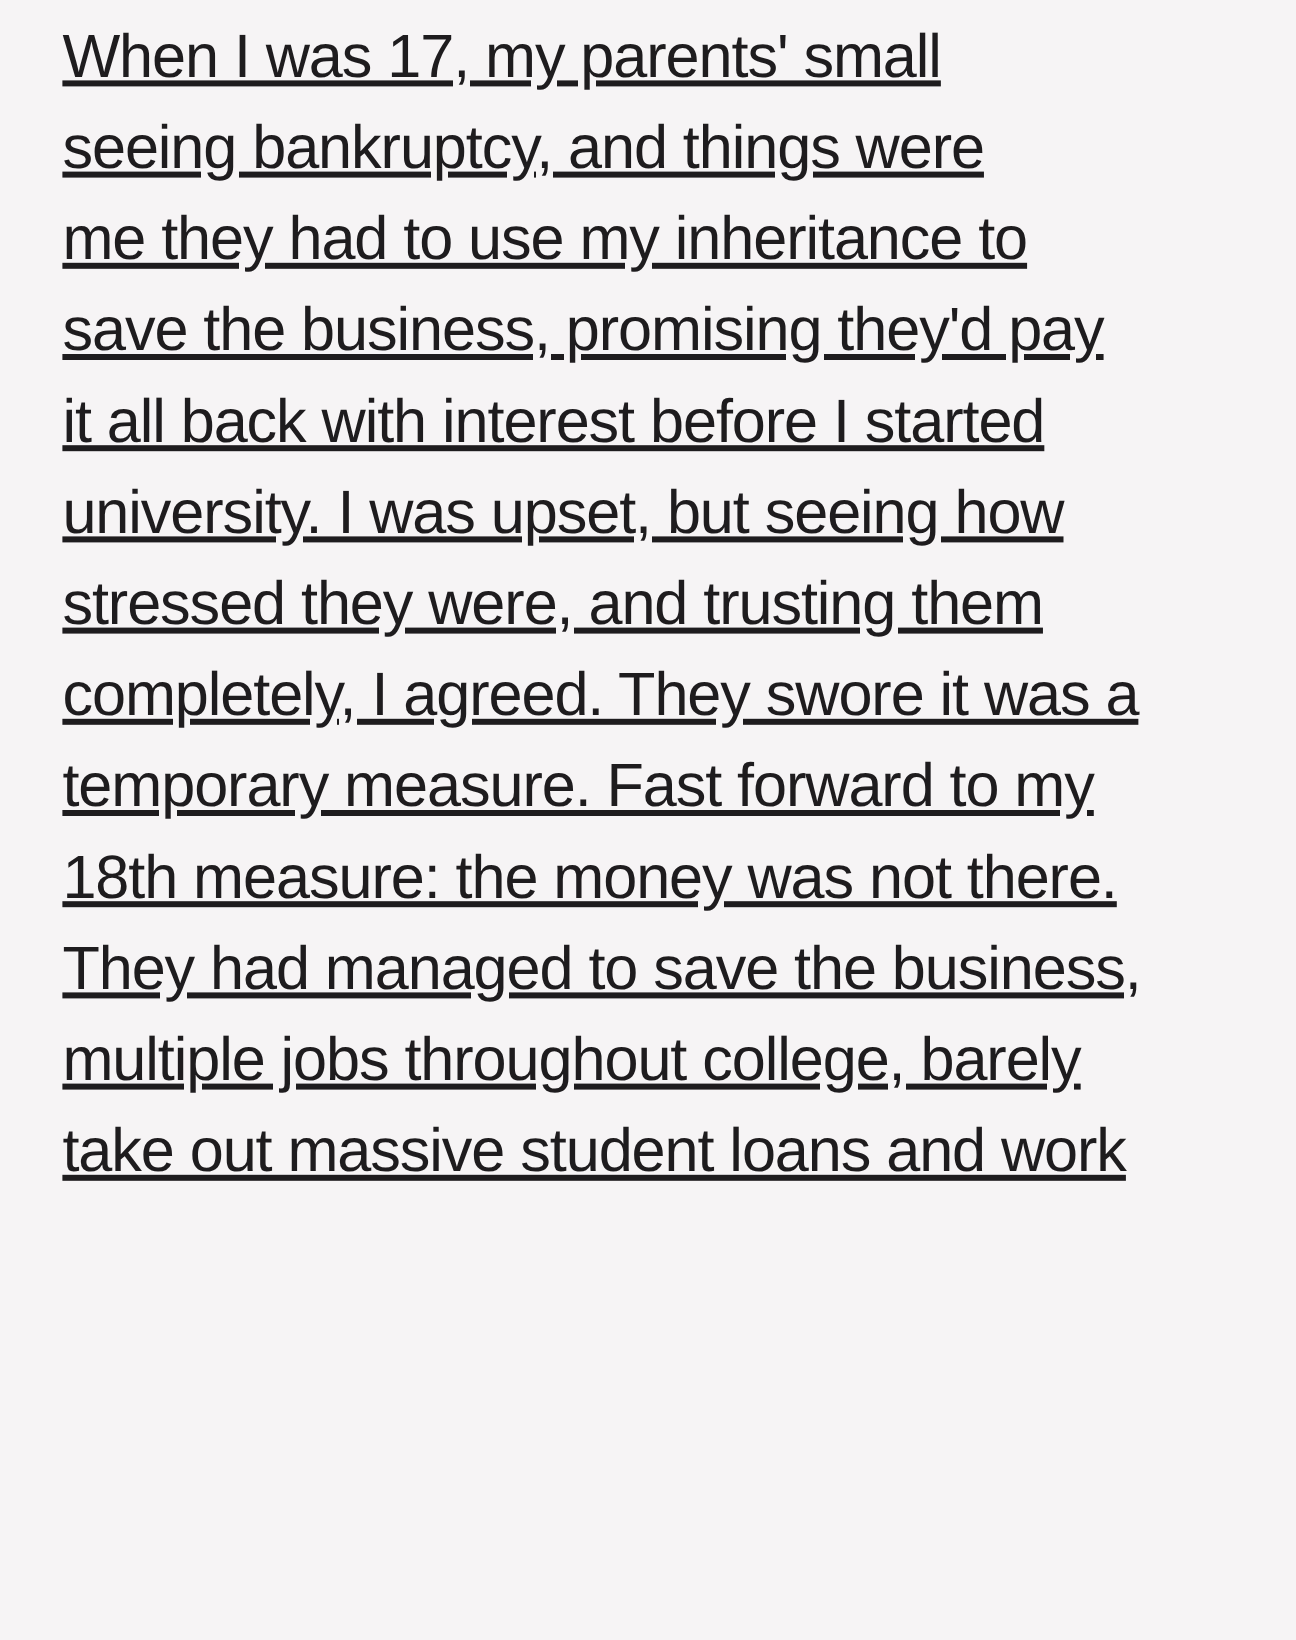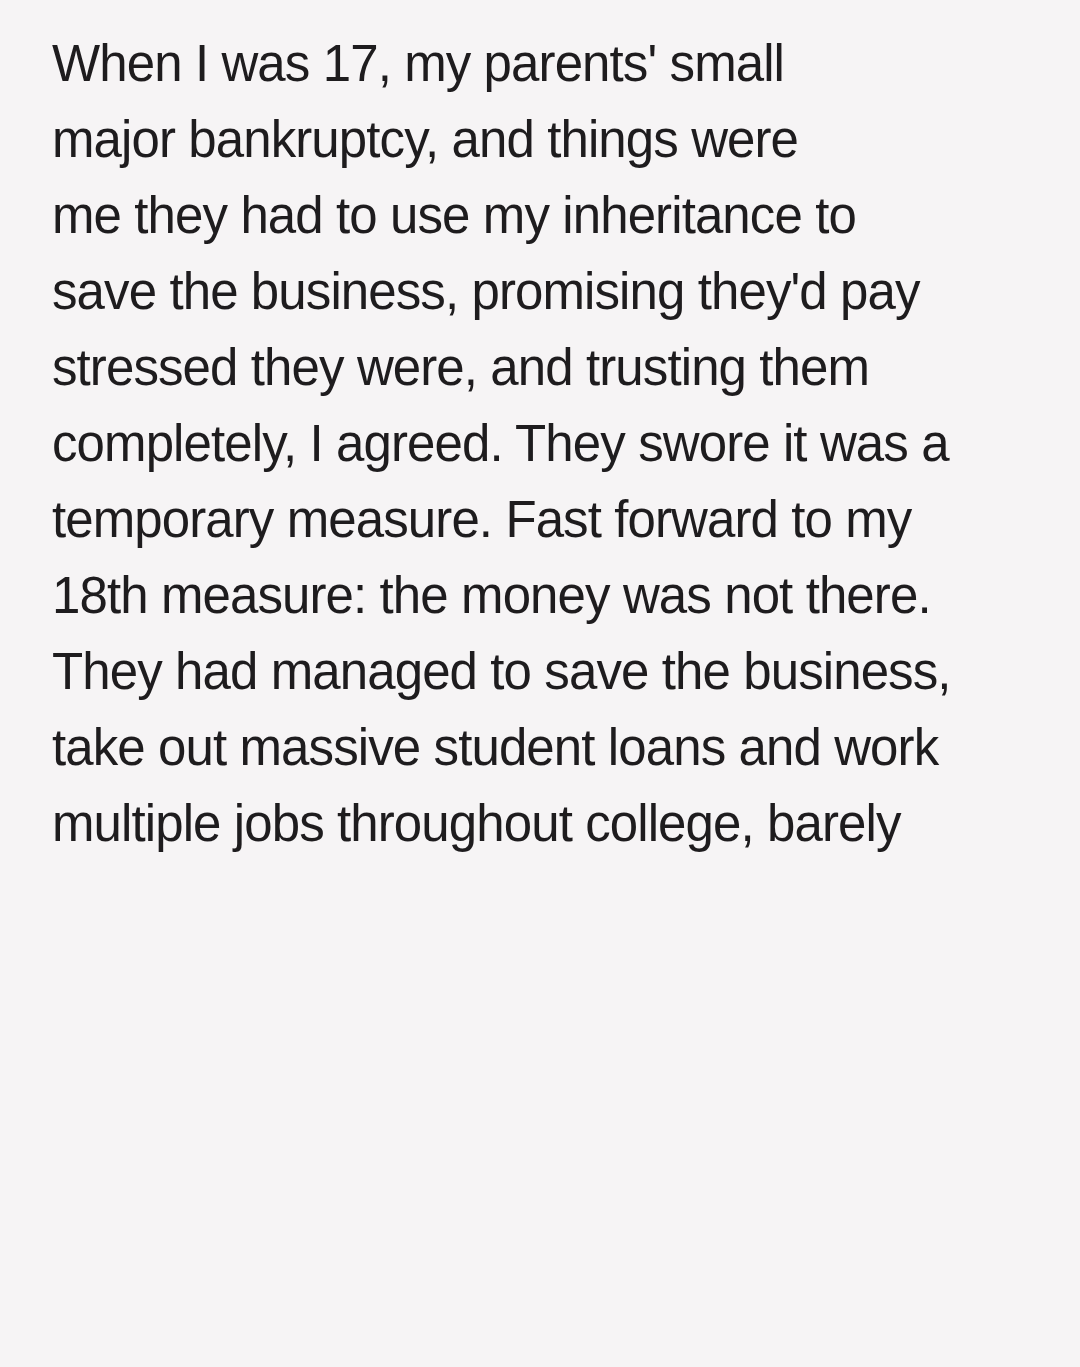--- a/index.html
+++ b/index.html
@@ -8,41 +8,44 @@
   }
   body {
     width: 1080px;
     height: 1367px;
     background: #f6f4f5;
     overflow: hidden;
   }
   .story {
     box-sizing: border-box;
     width: 1080px;
-    padding: 26px 40px 0 52px;
+    padding: 9px 40px 0 52px;
     font-family: "Liberation Sans", "DejaVu Sans", sans-serif;
     font-size: 51px;
     line-height: 76px;
     font-weight: 400;
     letter-spacing: -0.9px;
     color: #1e1c1e;
+    text-decoration: underline;
   }
   .story .line {
     white-space: nowrap;
     height: 76px;
   }
 </style>
 </head>
 <body style="background: rgb(246, 244, 245);">
 
 <main class="story" style="color: rgb(30, 28, 30);">
   <div class="line">When I was 17, my parents' small</div>
-  <div class="line">major bankruptcy, and things were</div>
+  <div class="line">seeing bankruptcy, and things were</div>
   <div class="line">me they had to use my inheritance to</div>
   <div class="line">save the business, promising they'd pay</div>
+  <div class="line">it all back with interest before I started</div>
+  <div class="line">university. I was upset, but seeing how</div>
   <div class="line">stressed they were, and trusting them</div>
   <div class="line">completely, I agreed. They swore it was a</div>
   <div class="line">temporary measure. Fast forward to my</div>
   <div class="line">18th measure: the money was not there.</div>
   <div class="line">They had managed to save the business,</div>
+  <div class="line">multiple jobs throughout college, barely</div>
   <div class="line">take out massive student loans and work</div>
-  <div class="line">multiple jobs throughout college, barely</div>
 </main>
 
 </body></html>

